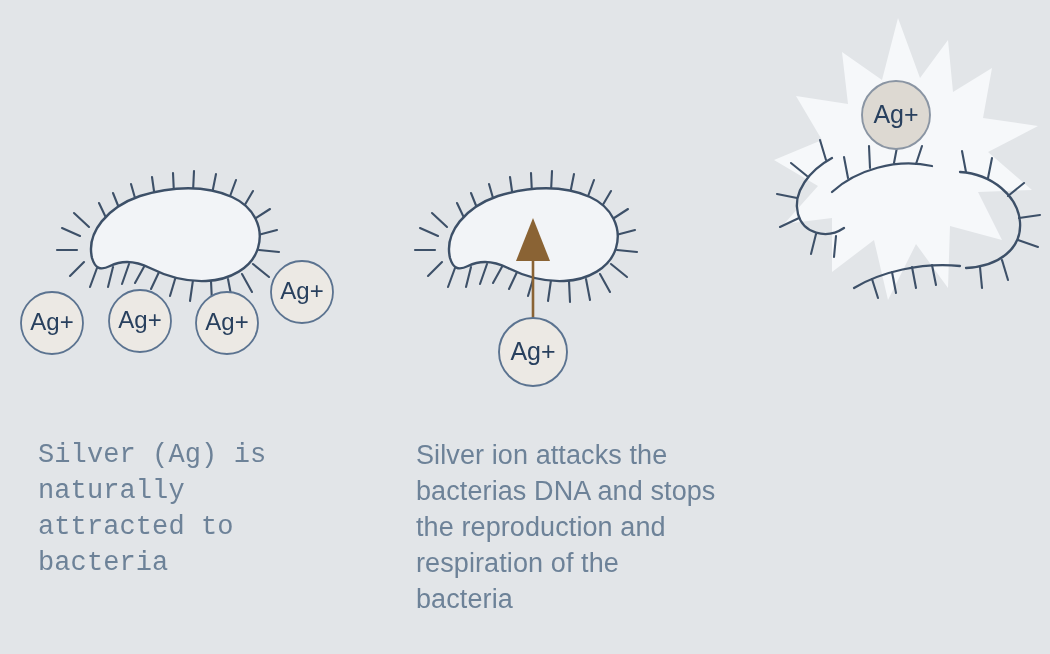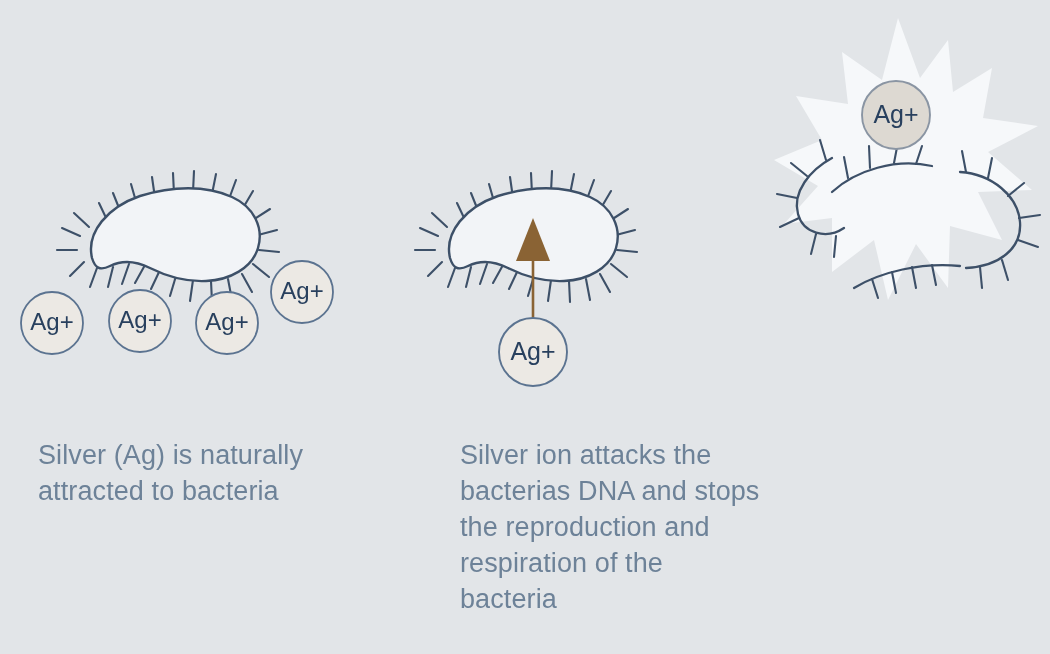--- a/index.html
+++ b/index.html
@@ -36,22 +36,22 @@
   .caption {
     position: absolute;
     font-family: "Liberation Sans", sans-serif;
     font-size: 27px;
     line-height: 36px;
     color: #6d8298;
     letter-spacing: 0.1px;
     white-space: pre-line;
     font-weight: 400;
   }
-  #caption-1 { left: 38px;  top: 437px; width: 320px; }
-  #caption-2 { left: 416px; top: 437px; width: 345px; margin-left: 44px; }
+  #caption-1 { left: 38px;  top: 437px; width: 320px; font-family: Liberation Mono, monospace; }
+  #caption-2 { left: 416px; top: 437px; width: 345px; }
   #caption-3 { left: 814px; top: 437px; width: 230px; }
 
   svg { display: block; overflow: visible; }
   .ag-text {
     font-family: "Liberation Sans", sans-serif;
     font-size: 24px;
     fill: #28405e;
     text-anchor: middle;
     dominant-baseline: middle;
   }

